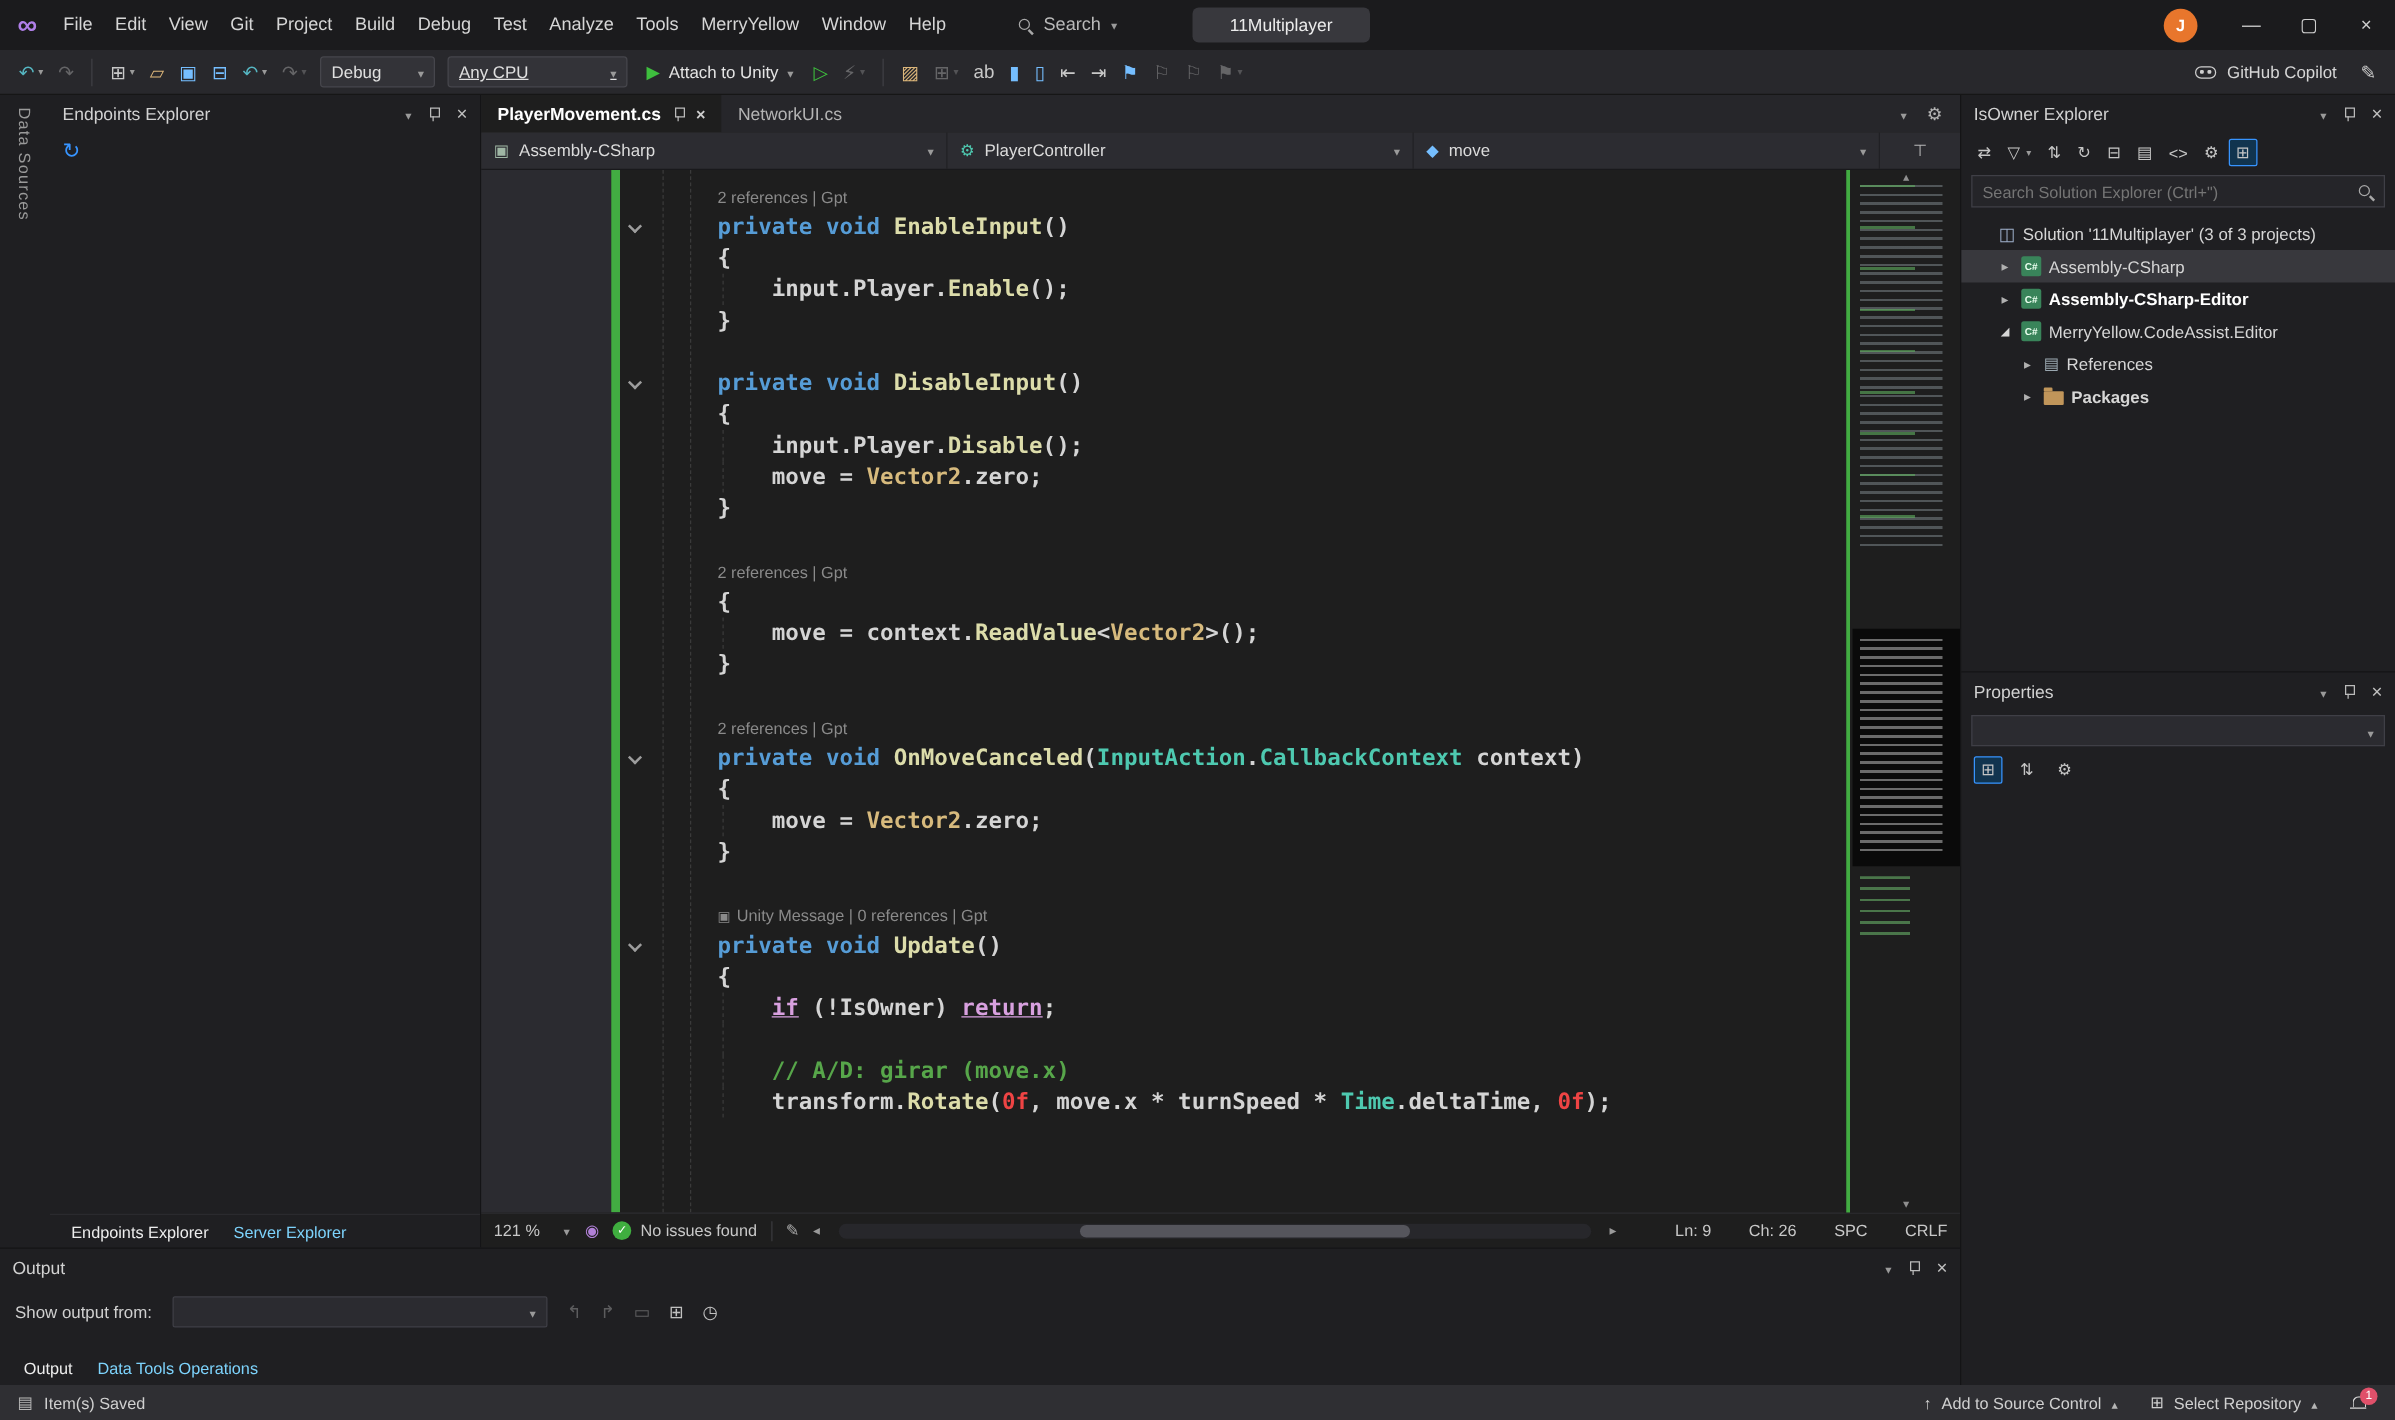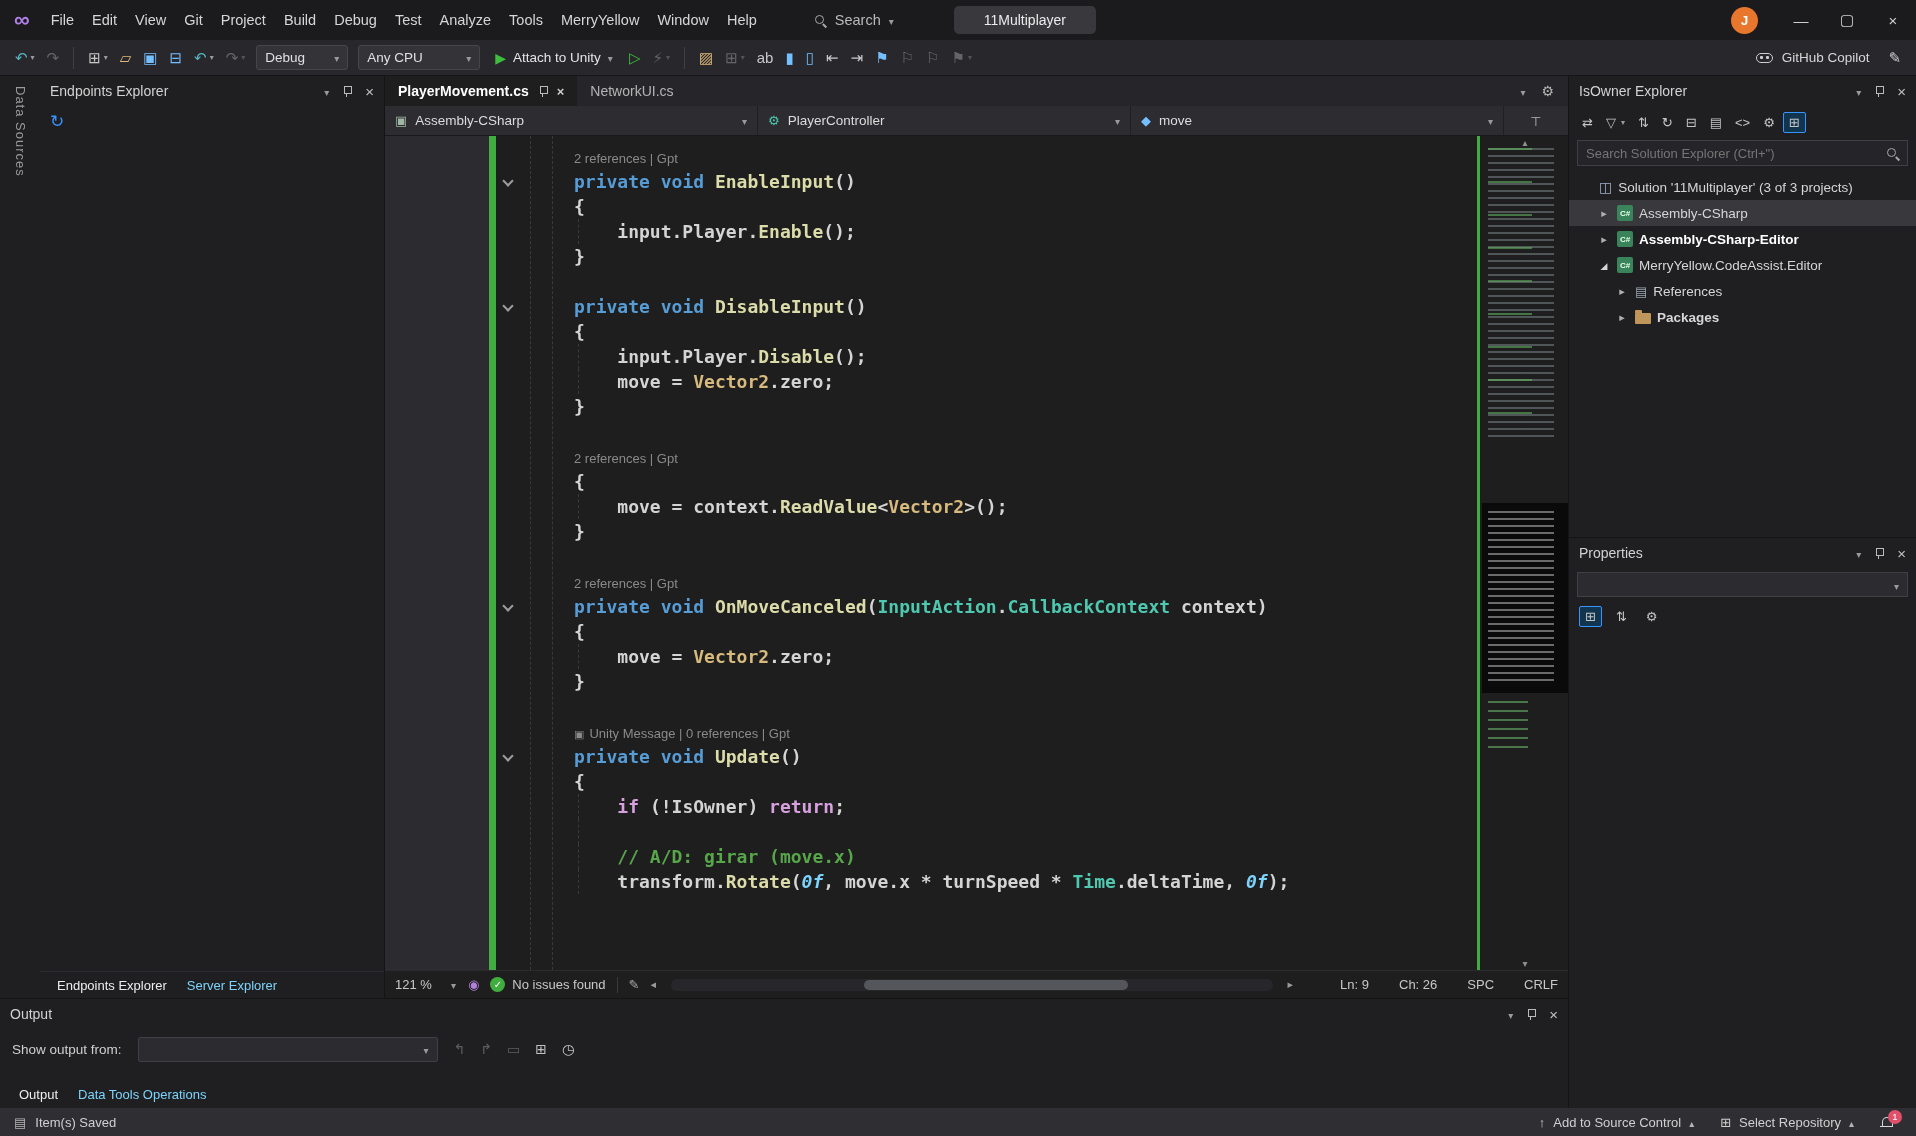--- a/index.html
+++ b/index.html
@@ -85,21 +85,21 @@
   .changebar { flex:0 0 7px; background:#42ac42; }
   .code-scroll { flex:1; position:relative; padding-top:8px; font-family:"DejaVu Sans Mono","Liberation Mono",monospace; font-size:18px; font-weight:600; overflow:hidden; }
   .long-guide { position:absolute; top:0; bottom:0; border-left:1px dashed #3a3a3a; }
   .cline { height:25px; line-height:25px; white-space:pre; position:relative; padding-left:78px; }
   .fold-chevron { position:absolute; left:8px; top:8px; width:8px; height:8px; border-right:2px solid #9d9d9d; border-bottom:2px solid #9d9d9d; transform:rotate(45deg); }
   .body-guide { position:absolute; left:82px; top:0; height:25px; border-left:1px dashed #3a3a3a; }
   .codelens { font-family:"Liberation Sans","DejaVu Sans",sans-serif; font-size:13px; font-weight:normal; color:#8a8a8a; }
   .unity-glyph { font-family:"Liberation Sans",sans-serif; font-size:11px; font-weight:normal; color:#8a8a8a; margin-right:5px; }
   .tk-p { color:#d4d4d4; } .tk-k { color:#569cd6; } .tk-m { color:#dcdcaa; }
   .tk-t { color:#4ec9b0; } .tk-s { color:#d7ba7d; } .tk-c { color:#57a64a; }
-  .tk-w { color:#d8a0df; } .tk-n { color:#7dd3fc;font-style:italic; }
+  .tk-w { color:#d8a0df;text-decoration:underline; } .tk-n { color:#ef4444; }
 
   .map-annot { flex:0 0 7px; position:relative; background:#1e1e1e; }
   .map-annot::before { content:""; position:absolute; left:2px; top:0; bottom:0; width:3px; background:#42ac42; }
   .minimap { flex:0 0 86px; background:#1e1e1e; position:relative; }
   .mm-l1 { position:absolute; left:6px; right:14px; top:12px; height:290px; background:repeating-linear-gradient(to bottom, rgba(150,162,168,.42) 0 2px, transparent 2px 7px); }
   .mm-l1b { position:absolute; left:6px; width:44px; top:12px; height:290px; background:repeating-linear-gradient(to bottom, rgba(95,175,95,.6) 0 2px, transparent 2px 33px); }
   .mm-box { position:absolute; left:0; right:0; top:367px; height:190px; background:#0a0a0a; }
   .mm-box::before { content:""; position:absolute; left:6px; right:14px; top:8px; bottom:8px; background:repeating-linear-gradient(to bottom, rgba(225,225,225,.45) 0 2px, transparent 2px 7px); }
   .mm-l3 { position:absolute; left:6px; width:40px; top:565px; height:52px; background:repeating-linear-gradient(to bottom, rgba(110,190,110,.55) 0 2px, transparent 2px 9px); }
   .mm-arrow { position:absolute; left:50%; transform:translateX(-50%); color:#8f8f8f; font-size:10px; }
@@ -233,21 +233,21 @@
         <span class="tiny-arrow">▾</span>
       </div>
       <div class="tb-icon dim">
         <span class="glyph">↷</span>
         <span class="tiny-arrow">▾</span>
       </div>
       <div class="tb-combo" style="width: 92px;">
         <span class="combo-label">Debug</span>
         <span class="arrow-glyph"></span>
       </div>
-      <div class="tb-combo" style="width: 122px;">
+      <div class="tb-combo" style="width: 144px; text-decoration: underline;">
         <span class="combo-label">Any CPU</span>
         <span class="arrow-glyph"></span>
       </div>
       <div class="tb-attach">
         <span class="attach-play">▶</span>
         <span class="attach-label">Attach to Unity</span>
         <span class="arrow-glyph"></span>
       </div>
       <div class="tb-icon">
         <span class="glyph" style="color: rgb(62, 190, 62);">▷</span>

